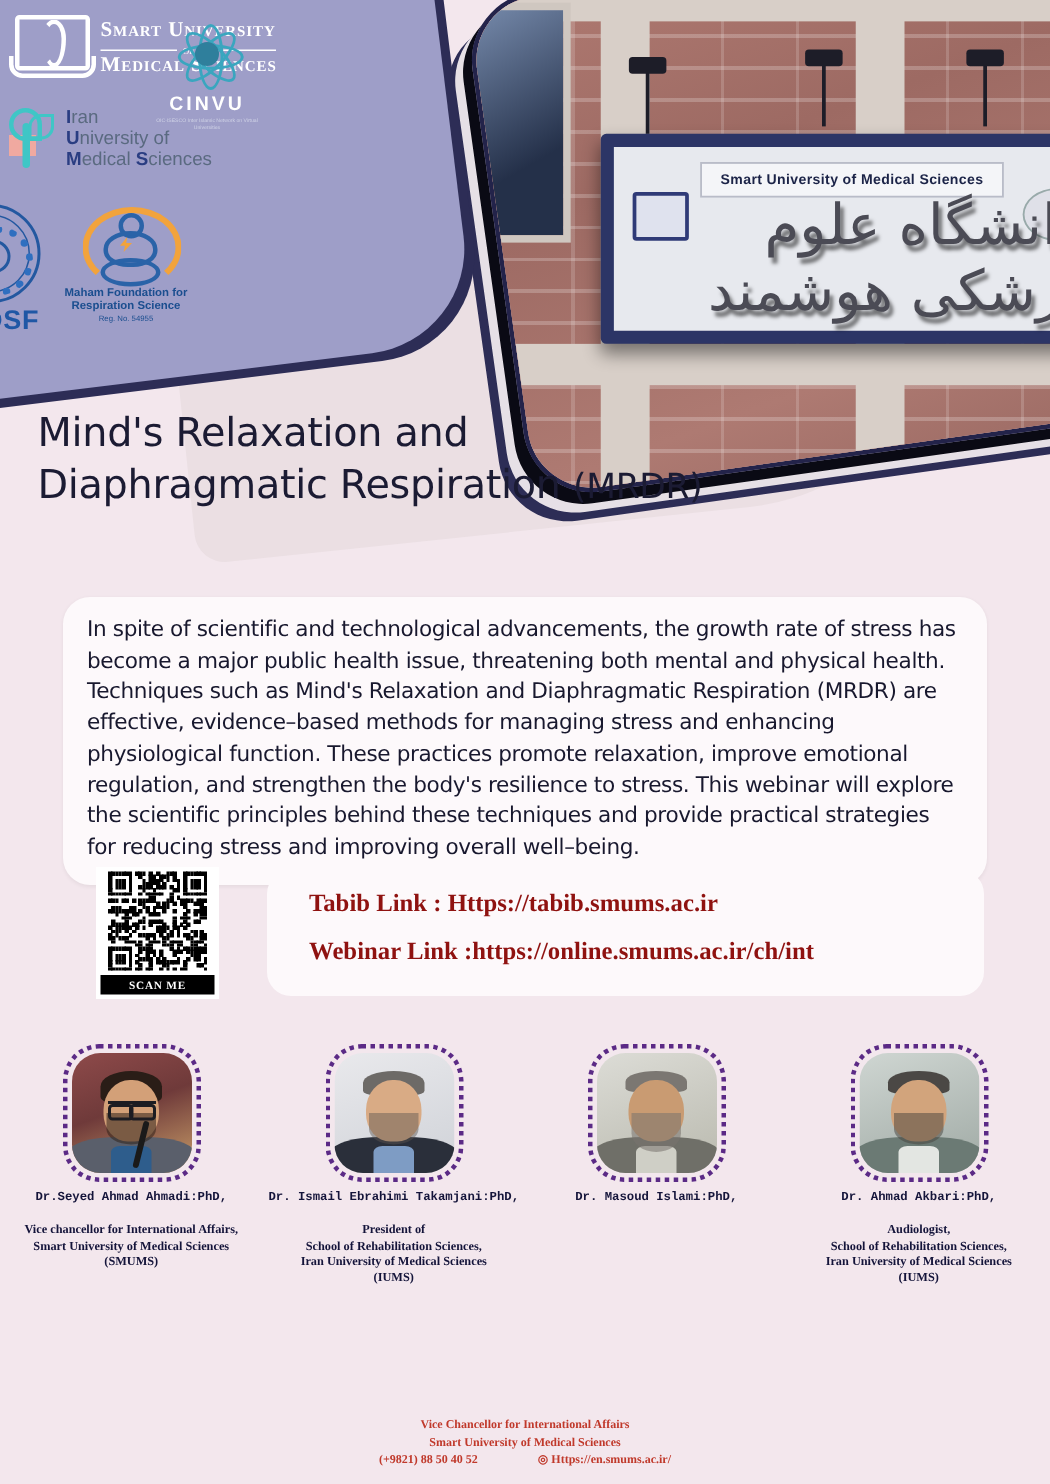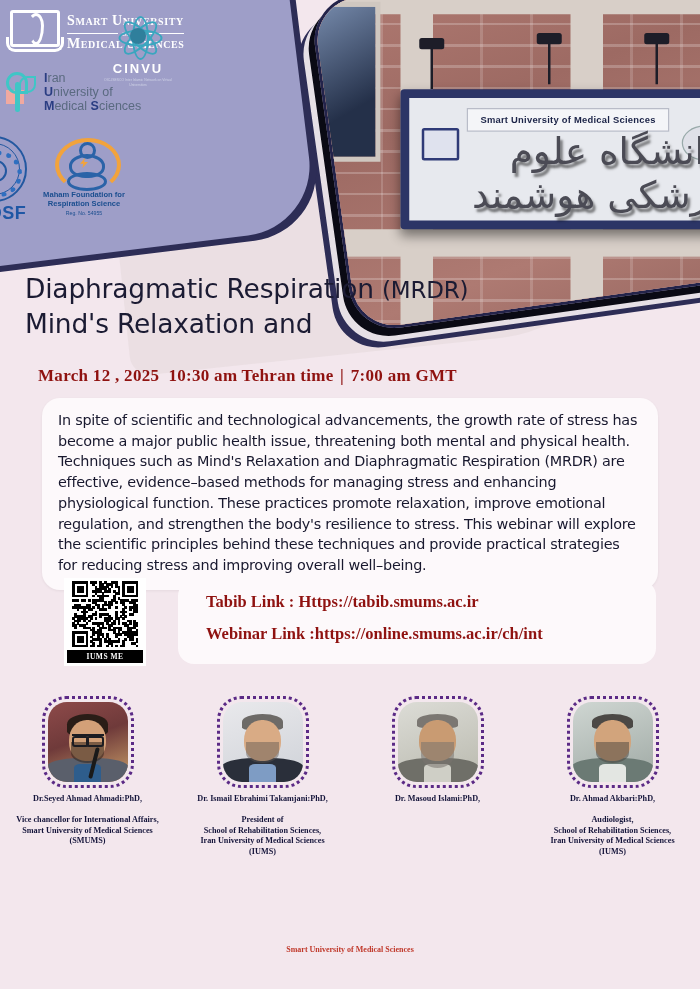--- a/index.html
+++ b/index.html
@@ -169,21 +169,21 @@
   }
 
   
   .speakers{position:absolute;left:0;top:696px;width:700px;display:flex;}
   .sp{width:175px;text-align:center;}
   .sp .pic{
     width:92px;height:92px;margin:0 auto;border-radius:24px;
     border:3px dotted #5b2a86;padding:3px;box-sizing:border-box;background:transparent;
   }
   .sp .pic .inner{width:100%;height:100%;border-radius:19px;overflow:hidden;position:relative;}
-  .sp .nm{font-size:8.2px;font-weight:700;color:#14143a;margin-top:6px;font-family:Liberation Serif, serif;}
+  .sp .nm{font-size:8.2px;font-weight:700;color:#14143a;margin-top:6px;font-family:Liberation Mono, monospace;}
   .sp .role{font-size:8.2px;font-weight:700;color:#14143a;line-height:1.28;margin-top:12px;font-family:"Liberation Serif",serif;}
 
   
   .face{position:absolute;inset:0;}
   .f-bg{position:absolute;inset:0;}
   .f-head{position:absolute;left:50%;top:22%;width:46%;height:52%;margin-left:-23%;border-radius:48% 48% 44% 44%;}
   .f-hair{position:absolute;left:50%;top:15%;width:52%;height:26%;margin-left:-26%;border-radius:50% 50% 18% 18%;}
   .f-body{position:absolute;left:50%;bottom:0;width:104%;height:30%;margin-left:-52%;border-radius:40% 40% 0 0;}
   .f-shirt{position:absolute;left:50%;bottom:0;width:34%;height:22%;margin-left:-17%;border-radius:22% 22% 0 0;}
   .f-glass{position:absolute;left:50%;top:40%;width:40%;height:9%;margin-left:-20%;border-top:2px solid #1c1c22;}
@@ -291,30 +291,24 @@
             <div class="inf"></div>
         </div>
         <div class="nm">Maham Foundation for Respiration Science</div>
         <div class="reg">Reg. No. 54955</div>
       </div>
 
     </div>
   </div>
 
   <div class="title">
+    <div>Mind's Relaxation and</div>
     <div><span>Diaphragmatic Respiration </span><span class="mrdr">(MRDR)</span></div>
-    <div>Mind's Relaxation and</div>
   </div>
 
-  <div class="datetime">
-    <span>March  12 , 2025</span>&nbsp;
-    <span>10:30 am Tehran time</span>
-    <span class="sep">|</span>
-    <span>7:00 am GMT</span>
-  </div>
 
   <div class="desc-card">
     <p>In spite of scientific and technological advancements, the growth rate of stress has become a major public health issue, threatening both mental and physical health. Techniques such as Mind's Relaxation and Diaphragmatic Respiration (MRDR) are effective, evidence–based methods for managing stress and enhancing physiological function. These practices promote relaxation, improve emotional regulation, and strengthen the body's resilience to stress. This webinar will explore the scientific principles behind these techniques and provide practical strategies for reducing stress and improving overall well–being.</p>
   </div>
 
   <div class="qr">
     <div class="qr-img" id="qrimg">
         <span class="qr-cell" style="left:5px;top:0px;width:2.6758620689655173px;height:2.6758620689655173px"></span>
         <span class="qr-cell" style="left:7.275862068965518px;top:0px;width:2.6758620689655173px;height:2.6758620689655173px"></span>
         <span class="qr-cell" style="left:9.551724137931036px;top:0px;width:2.6758620689655173px;height:2.6758620689655173px"></span>
@@ -732,21 +726,21 @@
         <span class="qr-cell" style="left:25.482758620689655px;top:63.724137931034484px;width:2.6758620689655173px;height:2.6758620689655173px"></span>
         <span class="qr-cell" style="left:30.03448275862069px;top:63.724137931034484px;width:2.6758620689655173px;height:2.6758620689655173px"></span>
         <span class="qr-cell" style="left:32.310344827586206px;top:63.724137931034484px;width:2.6758620689655173px;height:2.6758620689655173px"></span>
         <span class="qr-cell" style="left:39.13793103448276px;top:63.724137931034484px;width:2.6758620689655173px;height:2.6758620689655173px"></span>
         <span class="qr-cell" style="left:43.689655172413794px;top:63.724137931034484px;width:2.6758620689655173px;height:2.6758620689655173px"></span>
         <span class="qr-cell" style="left:48.24137931034483px;top:63.724137931034484px;width:2.6758620689655173px;height:2.6758620689655173px"></span>
         <span class="qr-cell" style="left:52.793103448275865px;top:63.724137931034484px;width:2.6758620689655173px;height:2.6758620689655173px"></span>
         <span class="qr-cell" style="left:55.06896551724138px;top:63.724137931034484px;width:2.6758620689655173px;height:2.6758620689655173px"></span>
         <span class="qr-cell" style="left:68.72413793103448px;top:63.724137931034484px;width:2.6758620689655173px;height:2.6758620689655173px"></span>
       </div>
-    <div class="scanme">IUMS ME</div>
+    <div class="scanme">SCAN ME</div>
   </div>
 
   <div class="links-card">
     <div>Tabib Link : Https://tabib.smums.ac.ir</div>
     <div>Webinar Link :https://online.smums.ac.ir/ch/int</div>
   </div>
 
   <div class="speakers">
 
     <div class="sp">
@@ -814,16 +808,21 @@
         </div>
       </div>
         </div>
       <div class="nm">Dr. Ahmad Akbari:PhD,</div>
       <div class="role">Audiologist,<br>School of Rehabilitation Sciences,<br>Iran University of Medical Sciences<br>(IUMS)</div>
     </div>
 
   </div>
 
   <div class="footer">
+    <div>Vice Chancellor for International Affairs</div>
     <div>Smart University of Medical Sciences</div>
+    <div class="row3">
+      <span>(+9821) 88 50 40 52</span>
+      <span><span>◎</span> <span>Https://en.smums.ac.ir/</span></span>
+    </div>
   </div>
 
 </div>
 
 </body></html>

